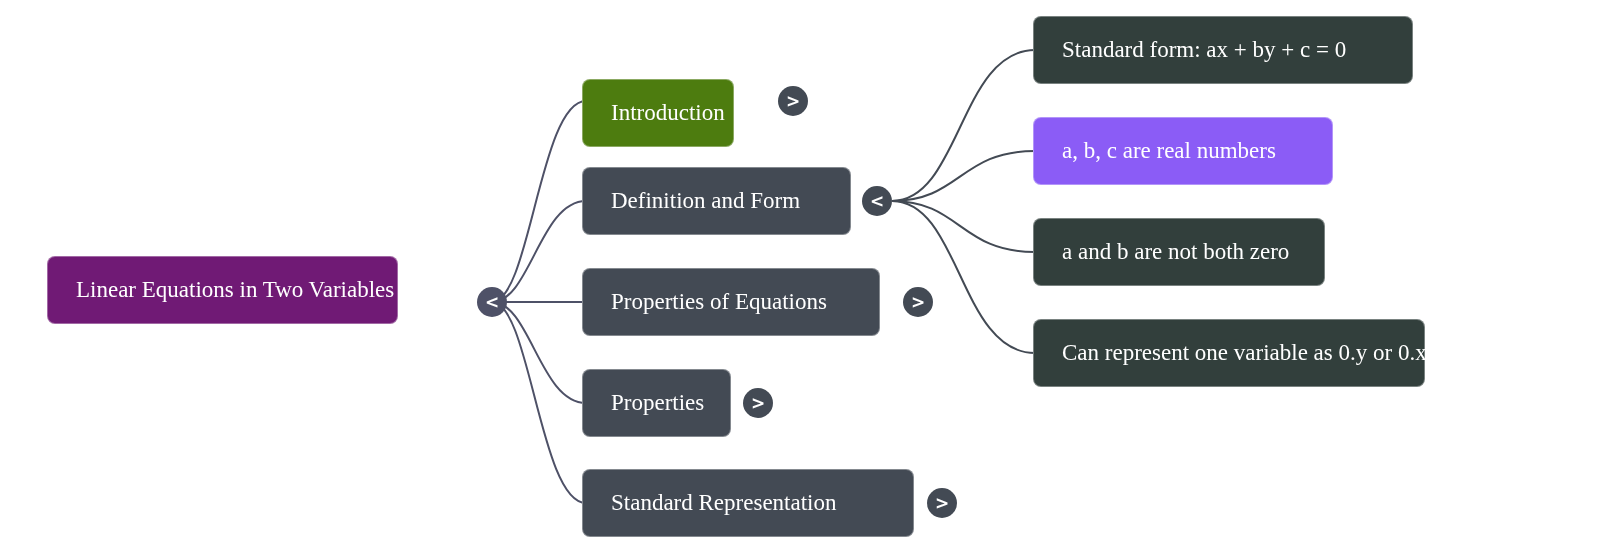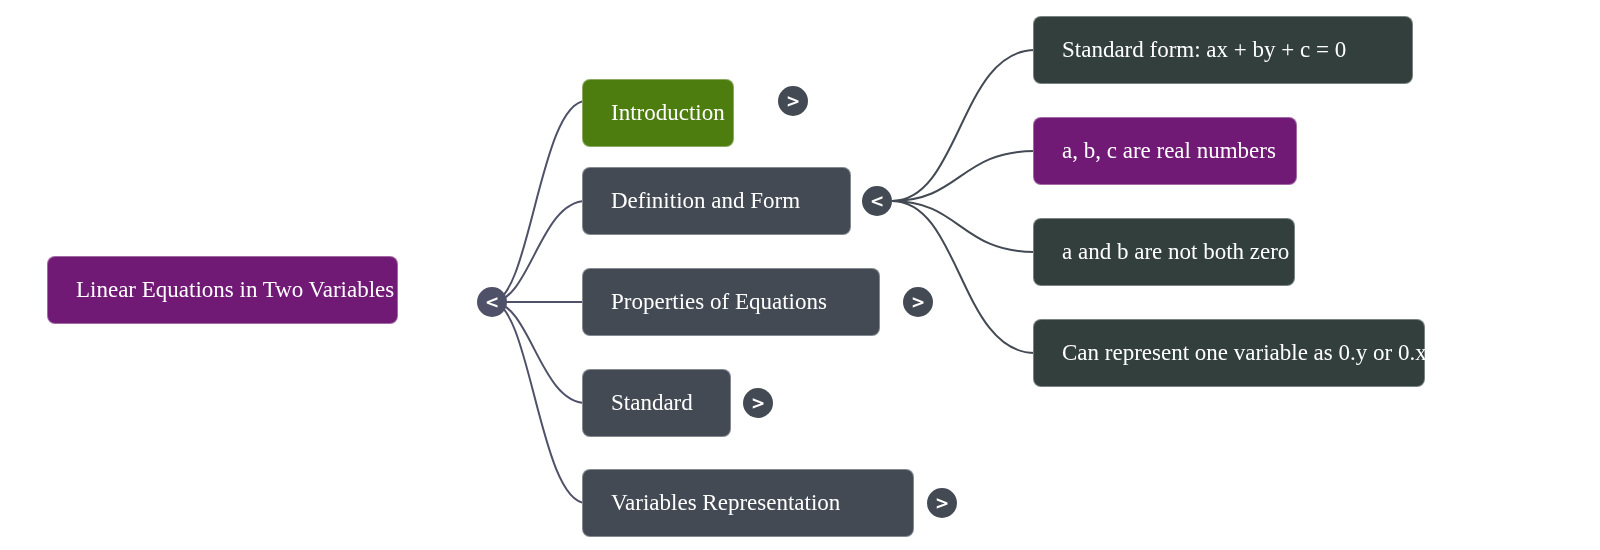--- a/index.html
+++ b/index.html
@@ -92,37 +92,37 @@
 </div>
 
 <div class="node level1" style="left: 582px; top: 268px; width: 298px; background: rgb(67, 74, 84);">
   <span>Properties of Equations</span>
 </div>
 <div class="toggle l1-t" style="left: 903px; top: 287px; background: rgb(67, 74, 84);">
   <span>&gt;</span>
 </div>
 
 <div class="node level1" style="left: 582px; top: 369px; width: 149px; background: rgb(67, 74, 84);">
-  <span>Standard</span>
+  <span>Properties</span>
 </div>
 <div class="toggle l1-t" style="left: 743px; top: 388px; background: rgb(67, 74, 84);">
   <span>&gt;</span>
 </div>
 
 <div class="node level1" style="left: 582px; top: 469px; width: 332px; background: rgb(67, 74, 84);">
-  <span>Variables Representation</span>
+  <span>Standard Representation</span>
 </div>
 <div class="toggle l1-t" style="left: 927px; top: 488px; background: rgb(67, 74, 84);">
   <span>&gt;</span>
 </div>
 
 <div class="node level2" style="left: 1033px; top: 16px; width: 380px; background: rgb(50, 63, 60);">
   <span>Standard form: ax + by + c = 0</span>
 </div>
-<div class="node level2" style="left: 1033px; top: 117px; width: 264px; background: #701a75;">
+<div class="node level2" style="left: 1033px; top: 117px; width: 300px; background: #8b5cf6;">
   <span>a, b, c are real numbers</span>
 </div>
-<div class="node level2" style="left: 1033px; top: 218px; width: 262px; background: rgb(50, 63, 60);">
+<div class="node level2" style="left: 1033px; top: 218px; width: 292px; background: rgb(50, 63, 60);">
   <span>a and b are not both zero</span>
 </div>
 <div class="node level2" style="left: 1033px; top: 319px; width: 392px; background: rgb(50, 63, 60);">
   <span>Can represent one variable as 0.y or 0.x</span>
 </div>
 
 </body></html>

